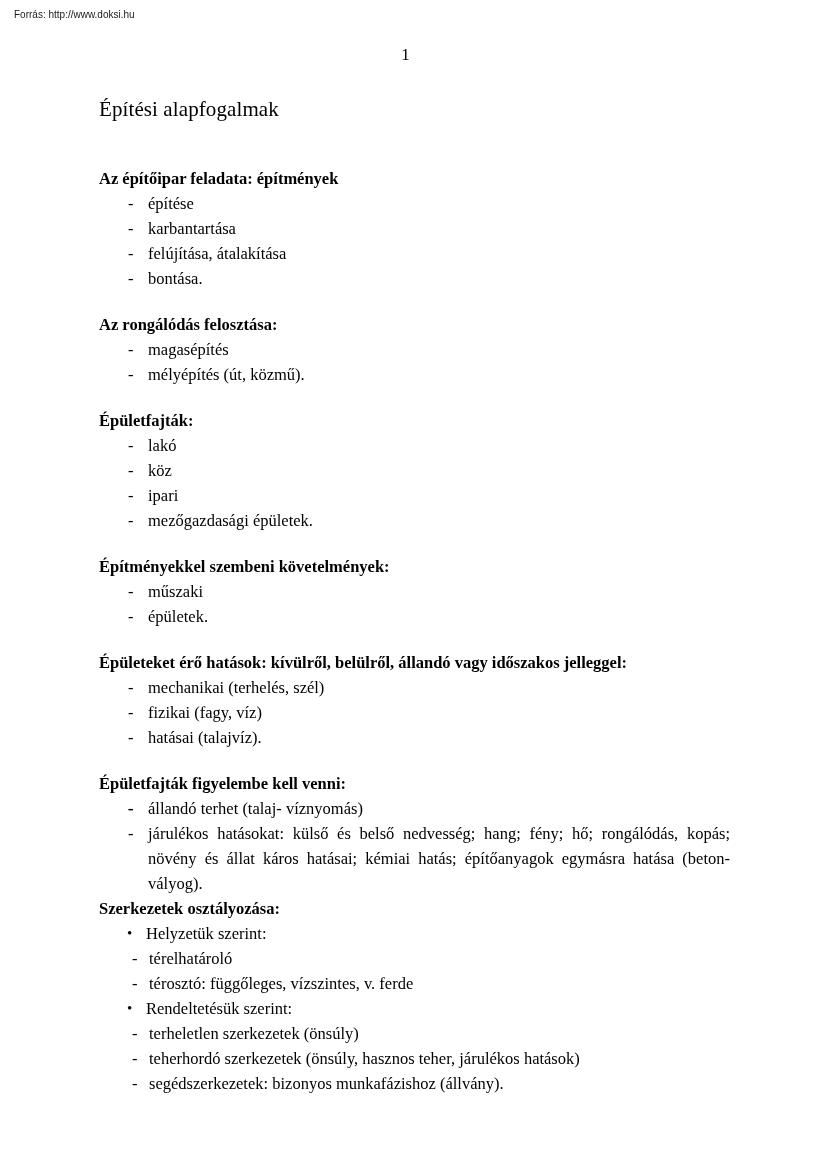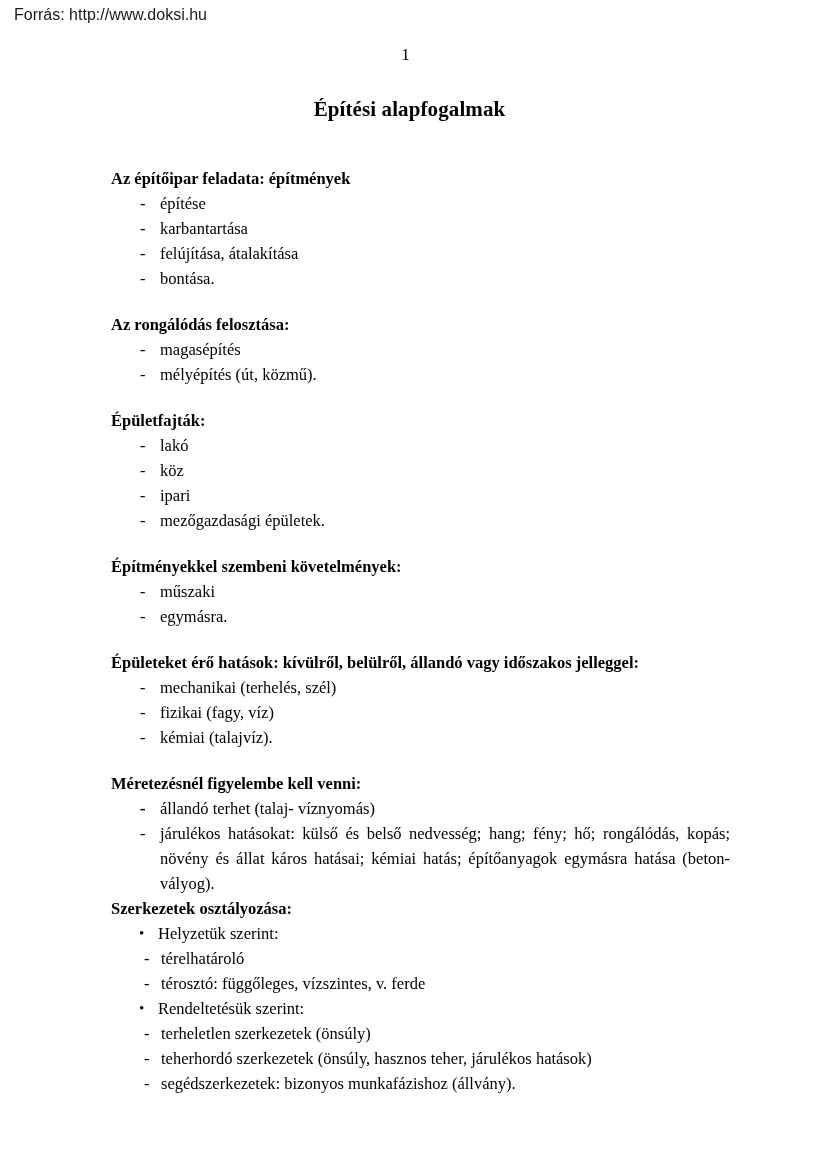--- a/index.html
+++ b/index.html
@@ -24,21 +24,21 @@
     height: 1170px;
     box-sizing: border-box;
   }
 
   
   .watermark {
     position: absolute;
     left: 14px;
     top: 8px;
     font-family: "Liberation Sans", "DejaVu Sans", sans-serif;
-    font-size: 16px;
+    font-size: 10px;
     line-height: 14px;
     color: #1a1a1a;
     white-space: nowrap;
   }
 
   
   .content {
     position: absolute;
     left: 99px;
     top: 44px;
@@ -50,32 +50,31 @@
     font-size: 17px;
     line-height: 22px;
     margin: 0 0 30px 0;
     width: 100%;
     
     padding-right: 18px;
     box-sizing: border-box;
   }
 
   .doc-title {
-    text-align: center;
     font-size: 21px;
-    font-weight: bold;
+    font-weight: normal;
     line-height: 26px;
     margin: 0 0 44px 0;
     letter-spacing: 0.1px;
     padding-right: 10px;
     box-sizing: border-box;
   }
 
   .section {
-    margin: 0 0 21px 12px;
+    margin: 0 0 21px 0;
   }
   .section.no-gap-before {
     margin-top: -21px;
   }
 
   .section-heading {
     font-size: 16.5px;
     font-weight: bold;
     line-height: 25px;
     margin: 0;
@@ -162,33 +161,33 @@
             <li class="list-item"><span class="marker">-</span><span class="item-text">lakó</span></li>
             <li class="list-item"><span class="marker">-</span><span class="item-text">köz</span></li>
             <li class="list-item"><span class="marker">-</span><span class="item-text">ipari</span></li>
             <li class="list-item"><span class="marker">-</span><span class="item-text">mezőgazdasági épületek.</span></li>
           </ul>
         </div>
         <div class="section">
           <div class="section-heading">Építményekkel szembeni követelmények:</div>
           <ul class="list">
             <li class="list-item"><span class="marker">-</span><span class="item-text">műszaki</span></li>
-            <li class="list-item"><span class="marker">-</span><span class="item-text">egymásra.</span></li>
+            <li class="list-item"><span class="marker">-</span><span class="item-text">épületek.</span></li>
           </ul>
         </div>
         <div class="section">
           <div class="section-heading">Épületeket érő hatások: kívülről, belülről, állandó vagy időszakos jelleggel:</div>
           <ul class="list">
             <li class="list-item"><span class="marker">-</span><span class="item-text">mechanikai (terhelés, szél)</span></li>
             <li class="list-item"><span class="marker">-</span><span class="item-text">fizikai (fagy, víz)</span></li>
-            <li class="list-item"><span class="marker">-</span><span class="item-text">kémiai (talajvíz).</span></li>
-          </ul>
-        </div>
-        <div class="section">
-          <div class="section-heading">Méretezésnél figyelembe kell venni:</div>
+            <li class="list-item"><span class="marker">-</span><span class="item-text">hatásai (talajvíz).</span></li>
+          </ul>
+        </div>
+        <div class="section">
+          <div class="section-heading">Épületfajták figyelembe kell venni:</div>
           <ul class="list">
             <li class="list-item"><span class="marker">-</span></li>
             <li class="list-item"><span class="marker">-</span><span class="item-text">állandó terhet (talaj- víznyomás)</span></li>
             <li class="list-item justified"><span class="marker">-</span><span class="item-text">járulékos hatásokat: külső és belső nedvesség; hang; fény; hő; rongálódás, kopás; növény és állat káros hatásai; kémiai hatás; építőanyagok egymásra hatása (beton-vályog).</span></li>
           </ul>
         </div>
         <div class="section no-gap-before">
           <div class="section-heading">Szerkezetek osztályozása:</div>
           <ul class="list">
             <li class="list-item bullet"><span class="marker">•</span><span class="item-text">Helyzetük szerint:</span></li>

